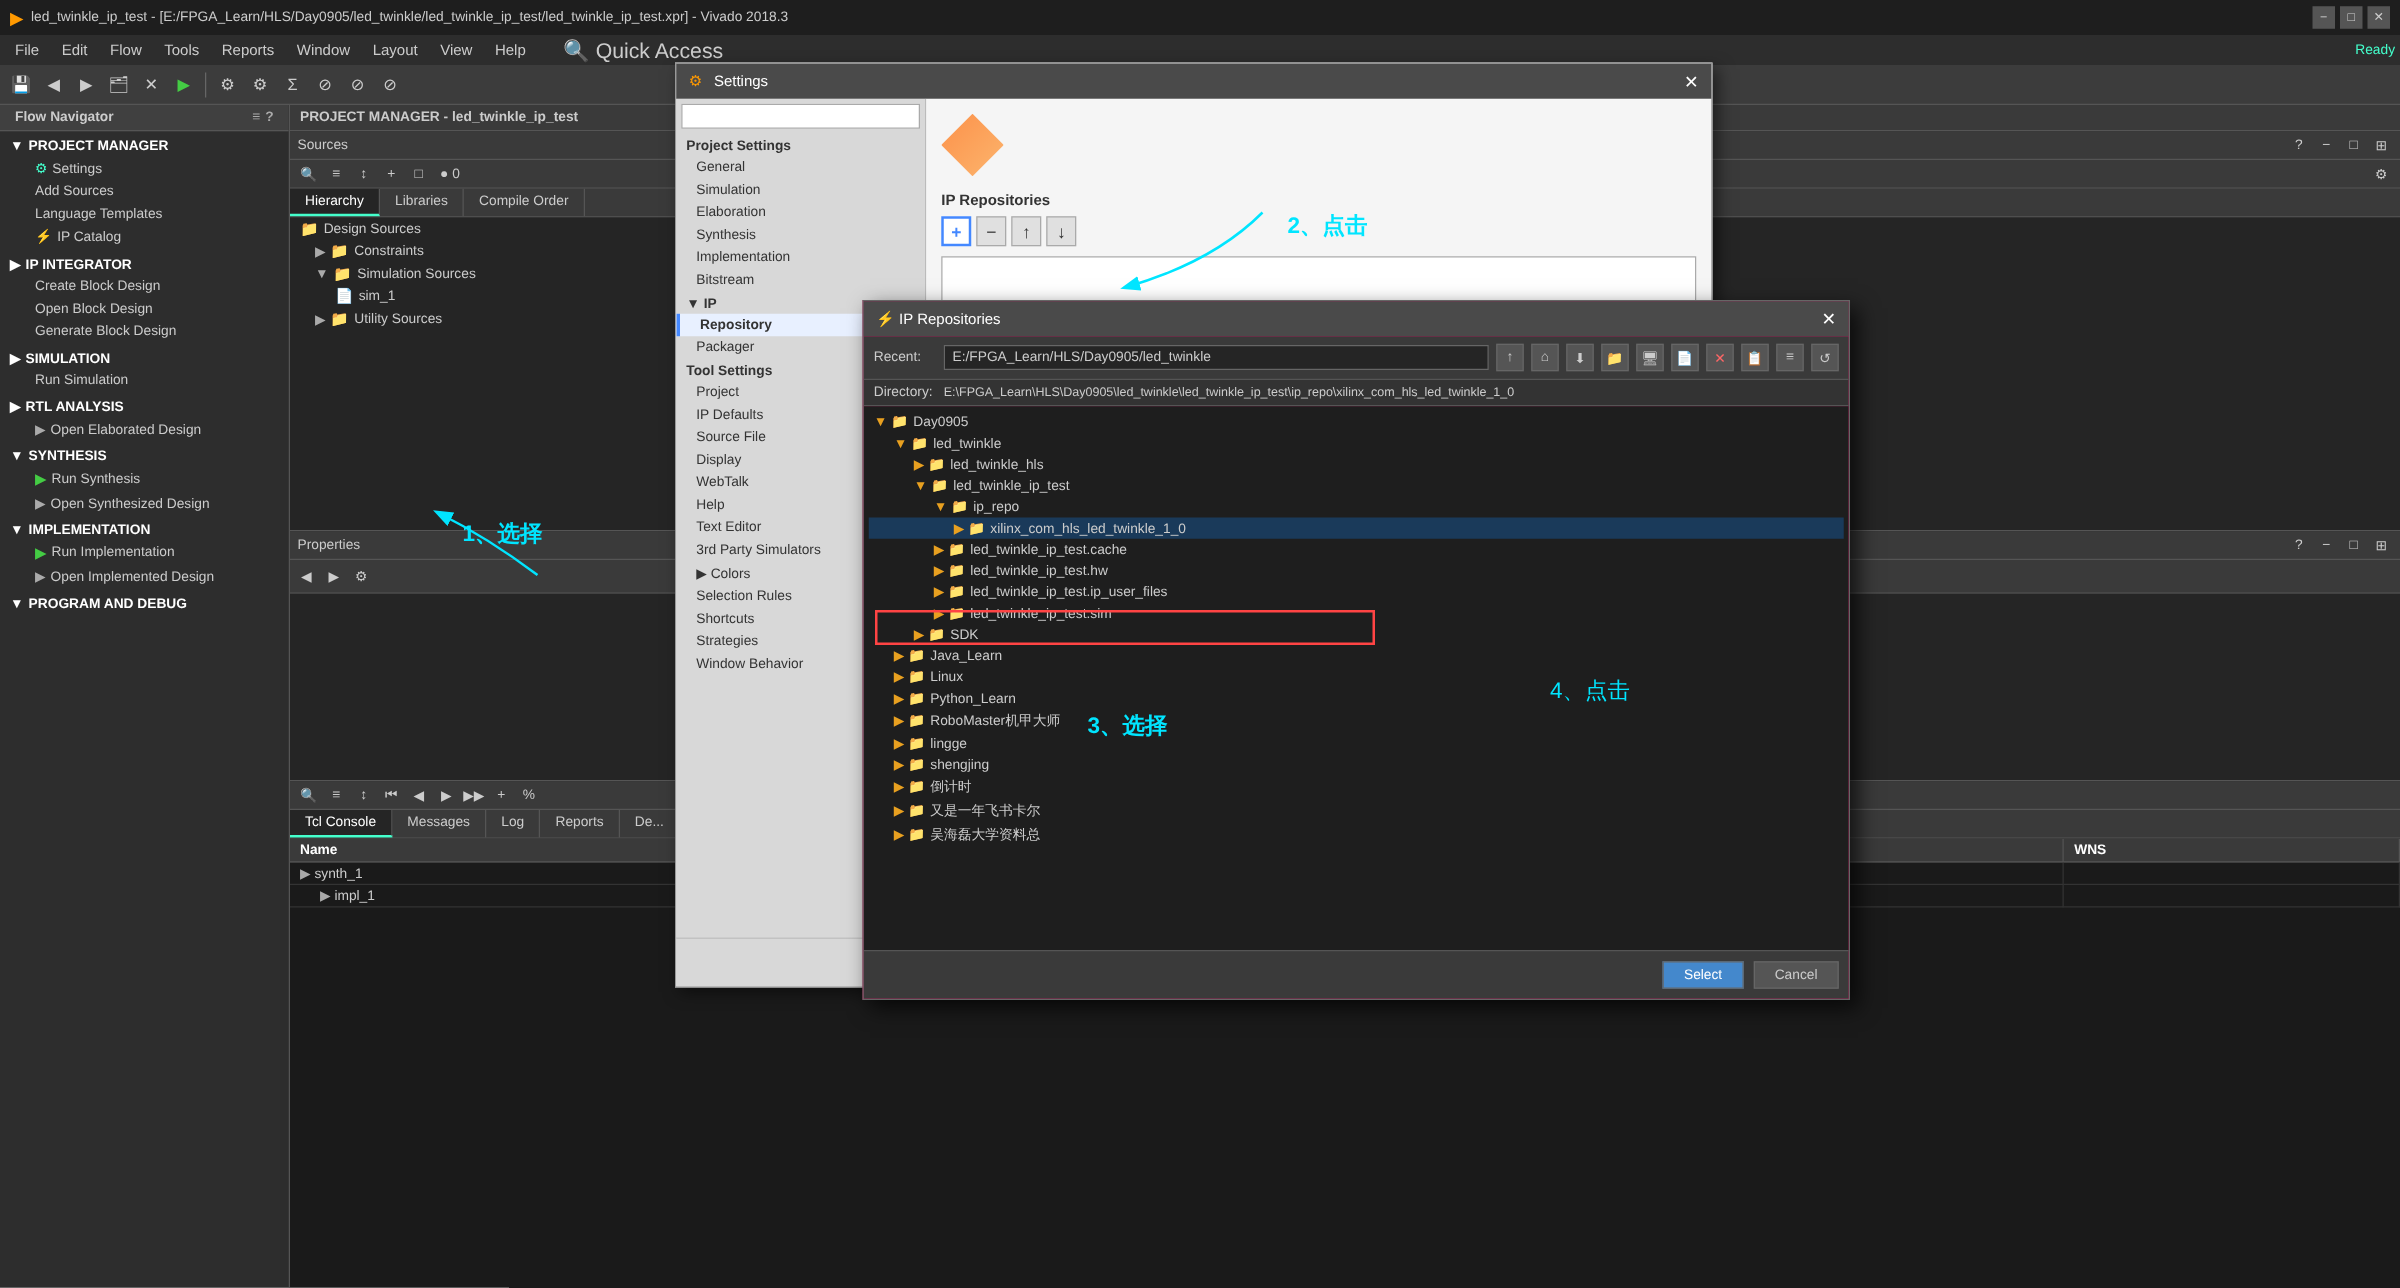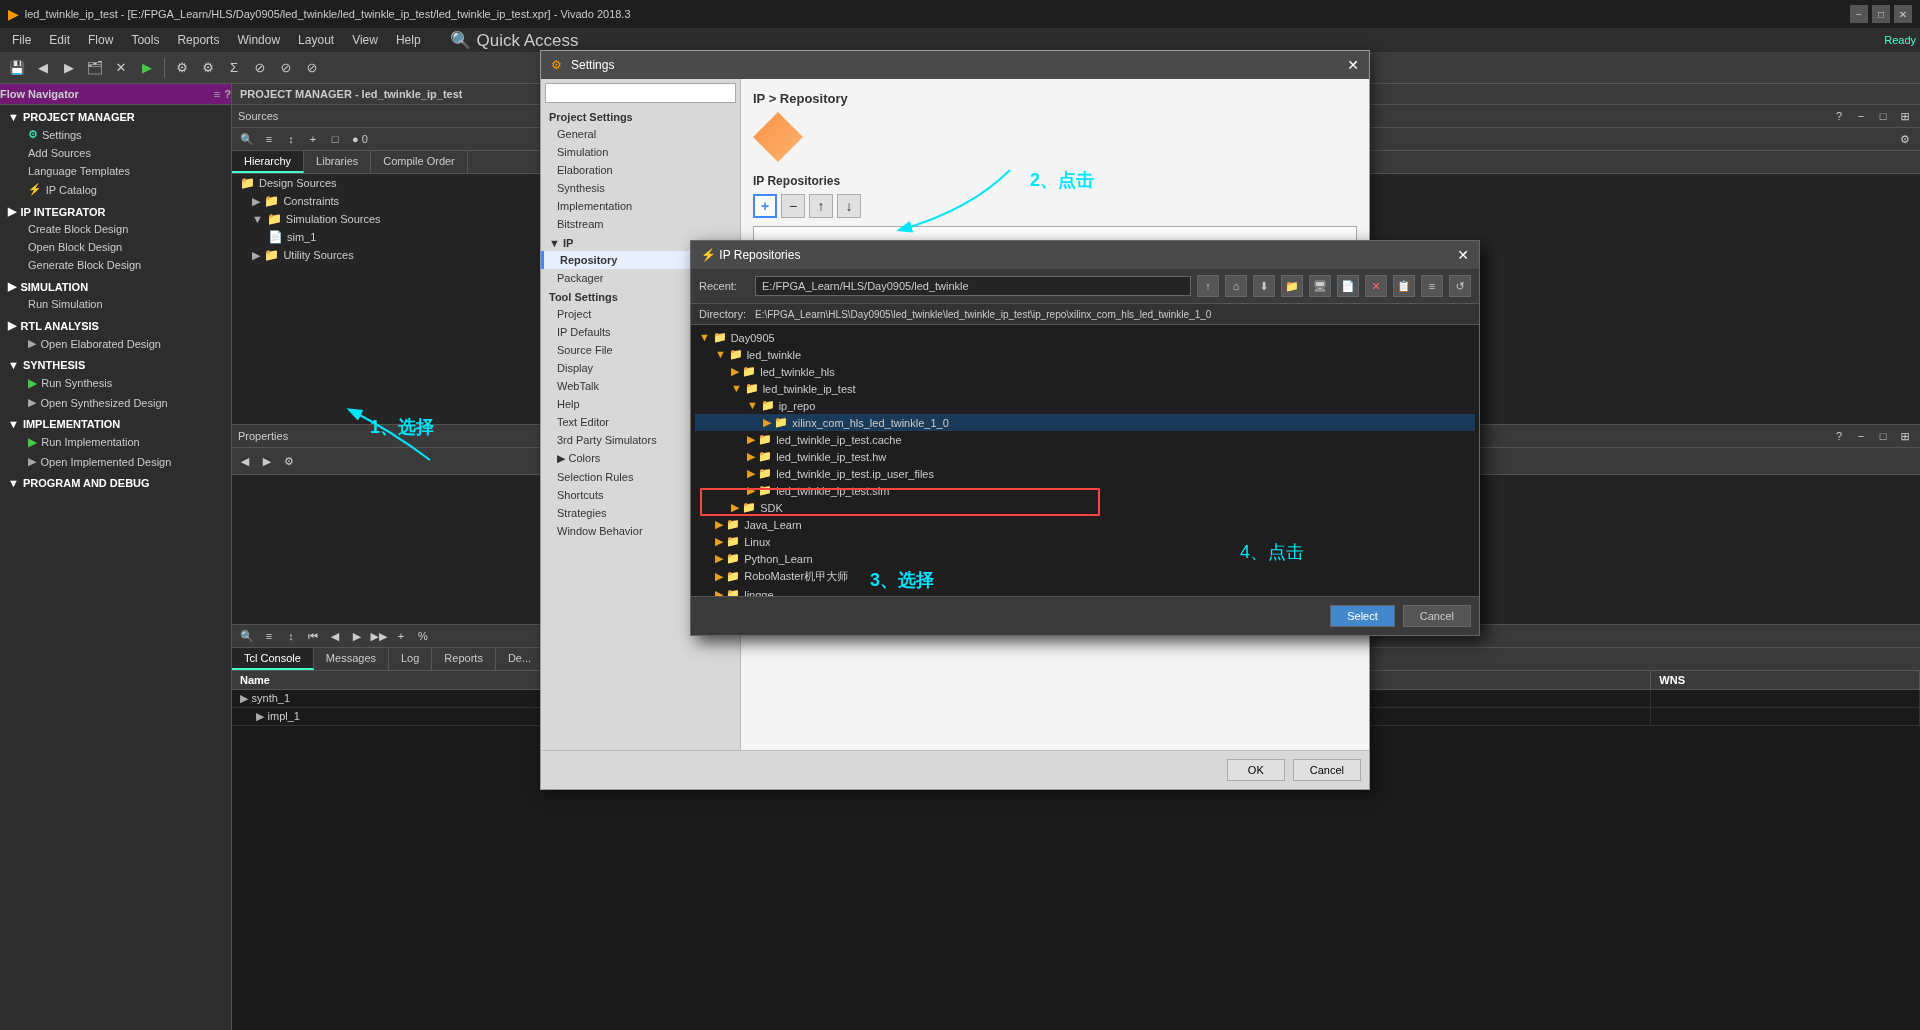--- a/index.html
+++ b/index.html
@@ -55,23 +55,23 @@
     
     .flow-nav {
       width: 232px;
       background: #2d2d2d;
       border-right: 1px solid #555;
       display: flex;
       flex-direction: column;
       overflow: hidden;
     }
     .flow-nav-header {
-      background: #701a75;
+      background: #404040;
       color: #ccc;
-      padding: 4px 0;
+      padding: 4px 12px;
       font-size: 11px;
       font-weight: bold;
       border-bottom: 1px solid #555;
       display: flex;
       align-items: center;
       justify-content: space-between;
     }
     .flow-nav-content { overflow-y: auto; flex: 1; }
     .nav-section-header {
       color: #fff;
@@ -250,21 +250,21 @@
       min-height: 60px;
       font-size: 11px;
     }
 
     
     .ip-repos-dialog {
       position: fixed;
       top: 240px;
       left: 690px;
       width: 790px;
-      height: 396px;
+      height: 560px;
       background: #be185d;
       border: 1px solid #666;
       z-index: 300;
       display: flex;
       flex-direction: column;
       box-shadow: 6px 6px 16px rgba(0,0,0,0.7);
     }
     .ip-dialog-title {
       background: #4a4a4a;
       color: #fff;
@@ -639,21 +639,20 @@
       <div class="settings-item">Text Editor</div>
       <div class="settings-item">3rd Party Simulators</div>
       <div class="settings-item">▶ Colors</div>
       <div class="settings-item">Selection Rules</div>
       <div class="settings-item">Shortcuts</div>
       <div class="settings-item">Strategies</div>
       <div class="settings-item">Window Behavior</div>
     </div>
 
     <div class="dialog-right">
-      <h3>IP &gt; Repository</h3>
       <div style="display:flex;align-items:flex-start;gap:12px;margin-bottom:12px;">
         <div style="width:50px;height:50px;background:linear-gradient(135deg,#ff6600,#ff9933);clip-path:polygon(50% 0%,100% 50%,50% 100%,0% 50%);opacity:0.7;"></div>
       </div>
       <div class="ip-repos-label">IP Repositories</div>
       <div class="repos-toolbar">
         <button class="repos-btn add" style="background:#fff;border:2px solid #4488ff;color:#4488ff;font-weight:bold;">+</button>
         <button class="repos-btn">−</button>
         <button class="repos-btn">↑</button>
         <button class="repos-btn">↓</button>
       </div>

